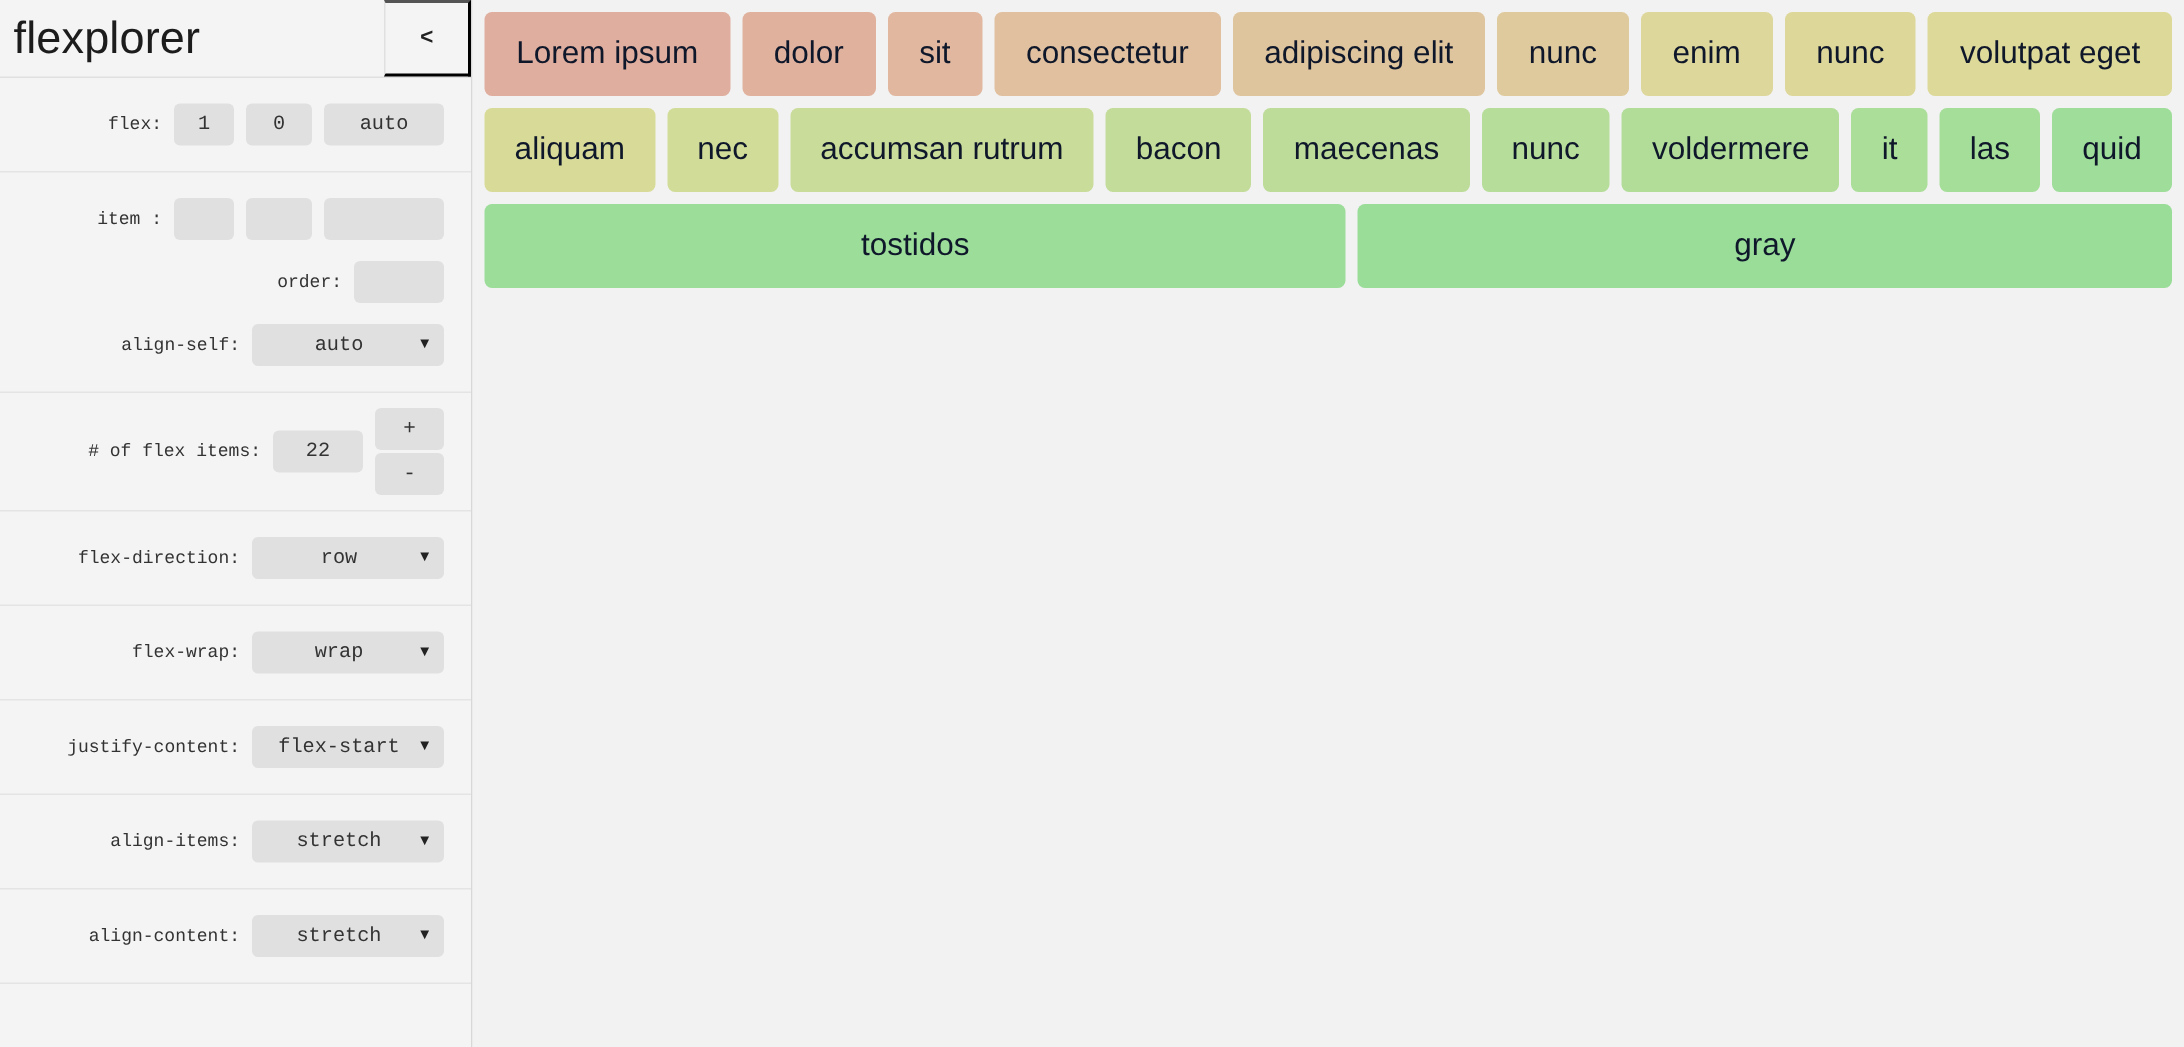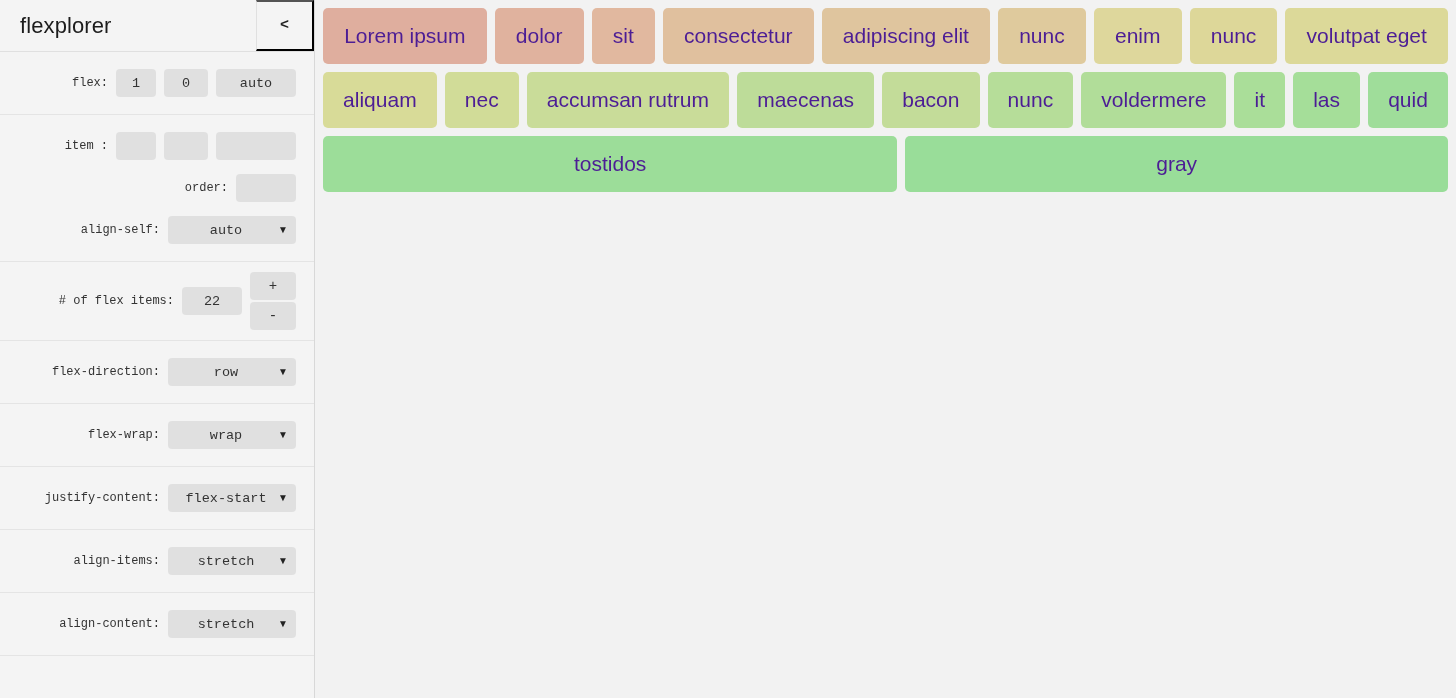--- a/index.html
+++ b/index.html
@@ -27,22 +27,22 @@
     display: flex;
     align-items: stretch;
     height: 52px;
     border-bottom: 1px solid #e0e0e0;
     flex: none;
   }
   .sb-title {
     flex: 1 1 auto;
     display: flex;
     align-items: center;
-    padding-left: 20px;
-    font-size: 22px;
+    padding-left: 9px;
+    font-size: 30px;
     font-weight: 400;
     color: #1c1c1c;
     letter-spacing: .1px;
   }
   .collapse-btn {
     width: 58px;
     border-left: 1px solid #e0e0e0;
     background: transparent;
     display: flex;
     align-items: center;
@@ -151,21 +151,21 @@
   }
   .flex-item {
     flex: 1 0 auto;
     min-height: 56px;
     border-radius: 5px;
     display: flex;
     align-items: center;
     justify-content: center;
     padding: 0 18px;
     font-size: 21px;
-    color: #4c1d95;
+    color: #0f172a;
     white-space: nowrap;
     cursor: pointer;
     user-select: none;
   }
 </style>
 </head>
 <body>
 
 <div class="app">
 
@@ -299,26 +299,26 @@
         </div>
         <div class="flex-item" style="background: rgb(216, 219, 152);">
           <span>aliquam</span>
         </div>
         <div class="flex-item" style="background: rgb(209, 220, 152);">
           <span>nec</span>
         </div>
         <div class="flex-item" style="background: rgb(201, 220, 153);">
           <span>accumsan rutrum</span>
         </div>
+        <div class="flex-item" style="background: rgb(195, 220, 153);">
+          <span>bacon</span>
+        </div>
         <div class="flex-item" style="background: rgb(189, 220, 153);">
           <span>maecenas</span>
         </div>
-        <div class="flex-item" style="background: rgb(195, 220, 153);">
-          <span>bacon</span>
-        </div>
         <div class="flex-item" style="background: rgb(182, 221, 153);">
           <span>nunc</span>
         </div>
         <div class="flex-item" style="background: rgb(177, 221, 153);">
           <span>voldermere</span>
         </div>
         <div class="flex-item" style="background: rgb(170, 222, 153);">
           <span>it</span>
         </div>
         <div class="flex-item" style="background: rgb(165, 222, 153);">

